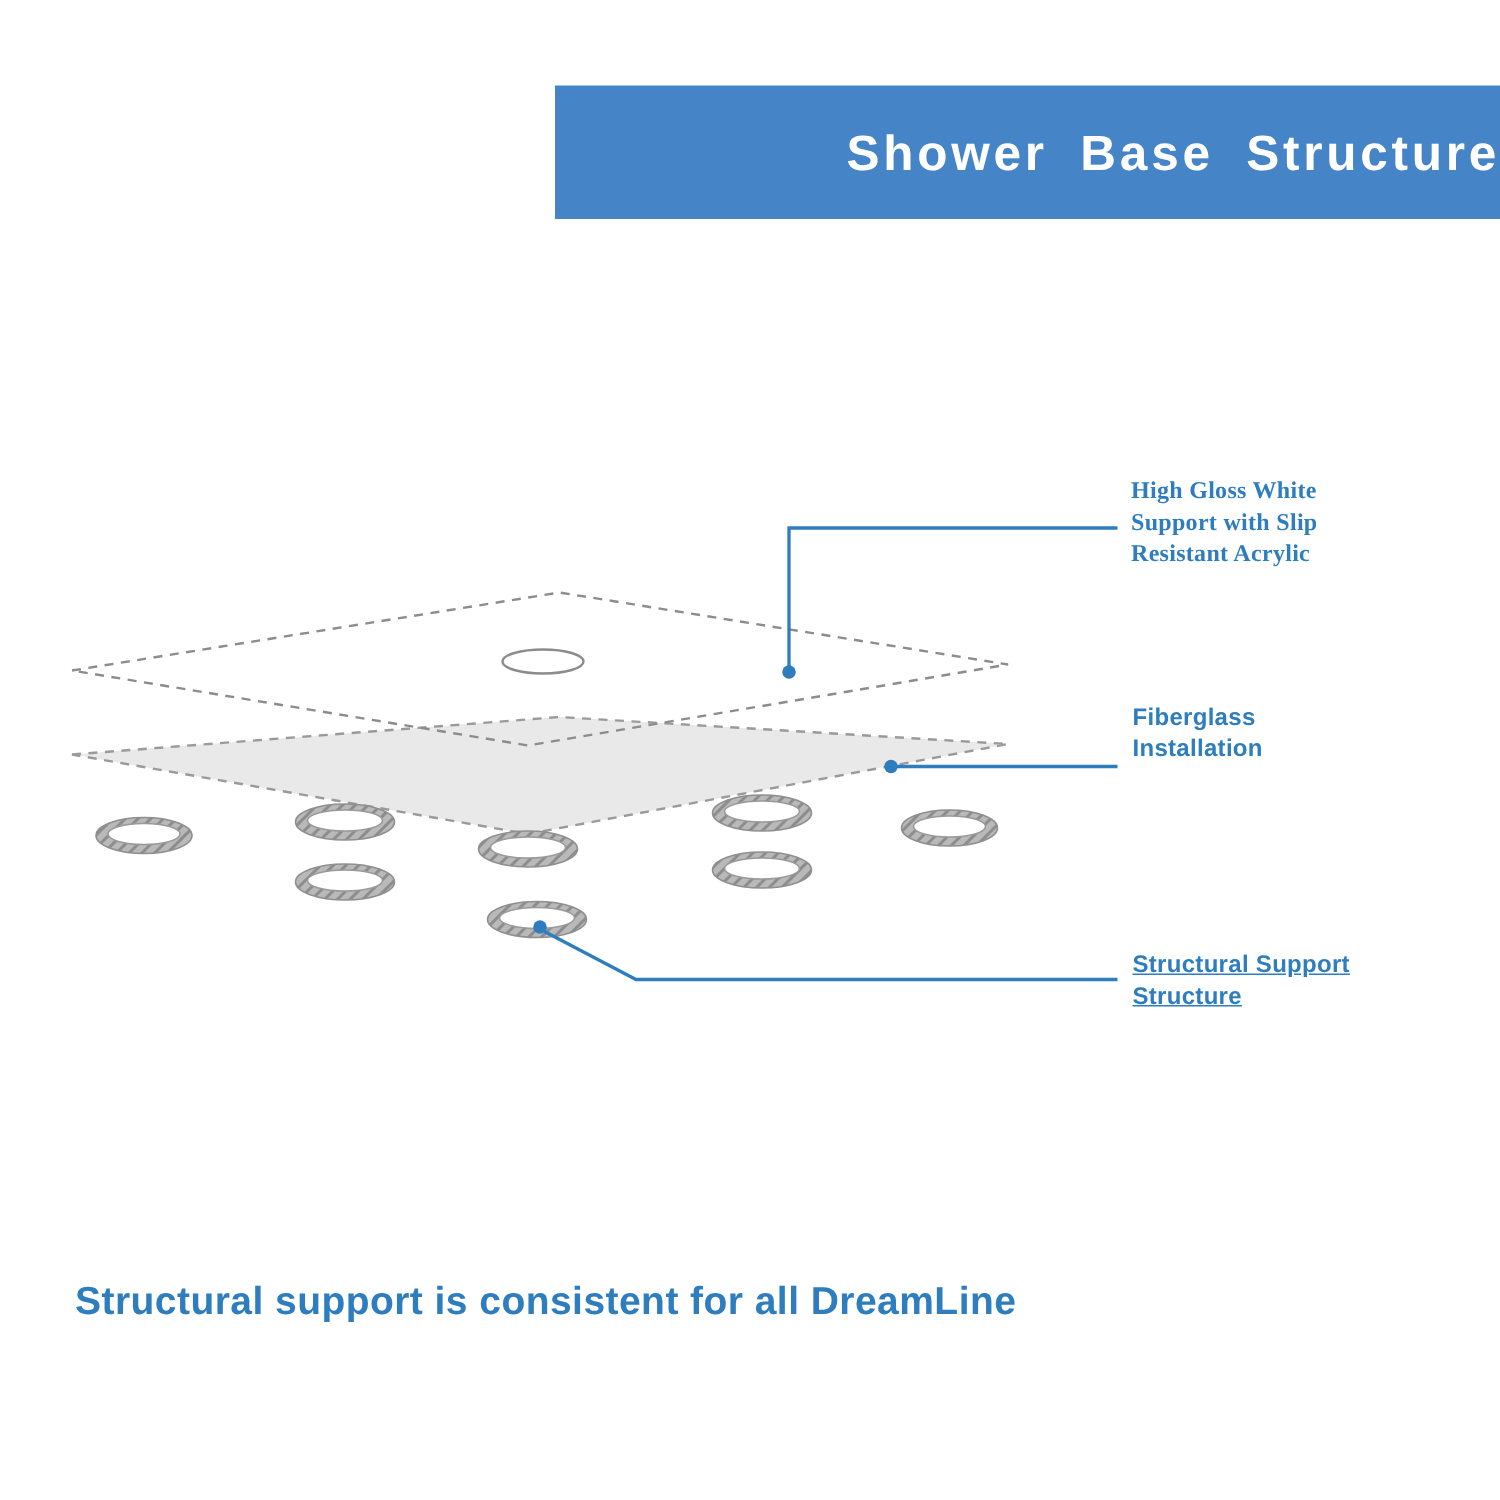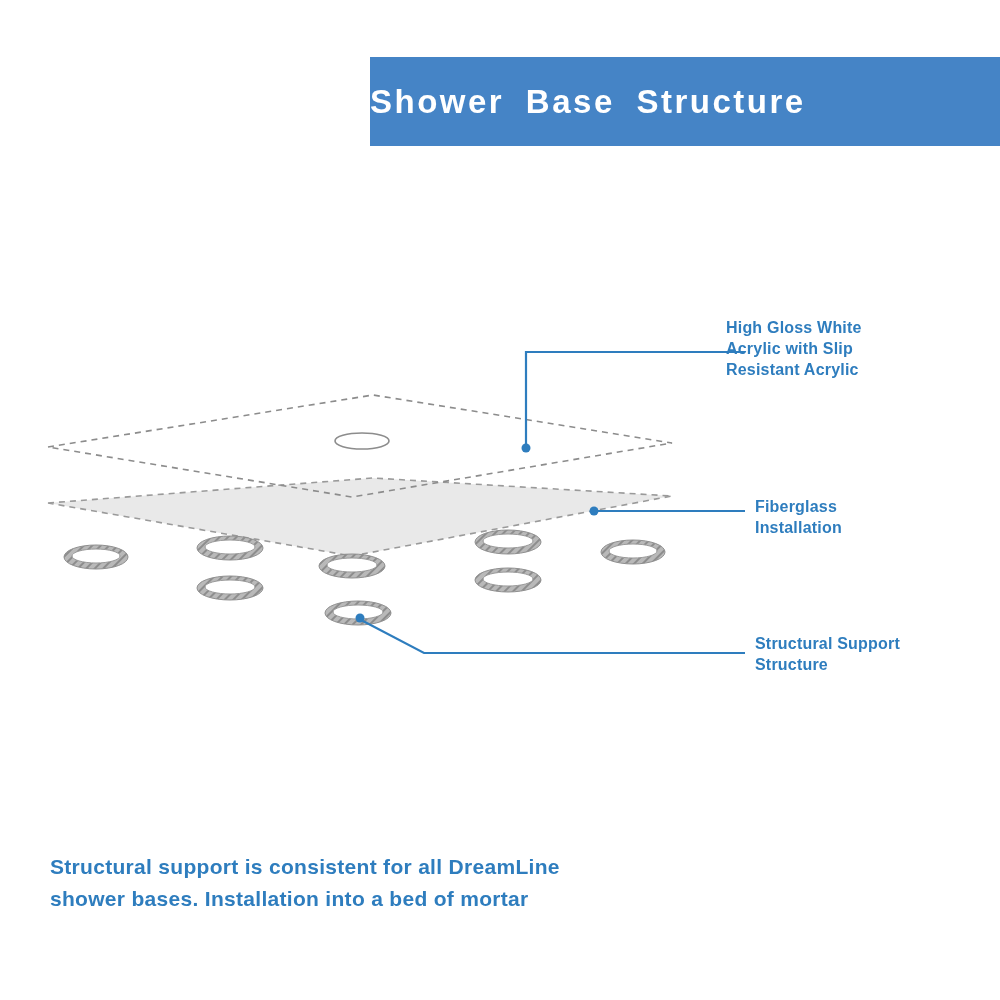--- a/index.html
+++ b/index.html
@@ -11,21 +11,21 @@
     position: relative;
     overflow: hidden;
   }
 
   
   .banner {
     position: absolute;
     left: 370px; top: 57px;
     width: 630px; height: 89px;
     background: #4584c6;
-    display: flex; align-items: center; justify-content: flex-start;
+    display: flex; align-items: center; justify-content: flex-end;
   }
   .banner-title {
     color: #ffffff;
     font-size: 33px;
     font-weight: bold;
     letter-spacing: 2.5px;
     word-spacing: 10px;
     white-space: nowrap;
   }
 
@@ -79,21 +79,21 @@
     letter-spacing: 0.2px;
     white-space: nowrap;
   }
 
   
   .footer {
     position: absolute;
     left: 50px; top: 851px;
     color: #2e7dbe;
     font-weight: bold;
-    font-size: 21px;
+    font-size: 26px;
     line-height: 32px;
     letter-spacing: 0.3px;
     white-space: nowrap;
   }
 </style>
 </head>
 <body>
 
 <div class="banner">
   <div class="banner-title">Shower Base Structure</div>
@@ -154,32 +154,31 @@
   <g class="leader">
     <polyline points="745,511 597,511"></polyline>
     <circle cx="594" cy="511" r="4.5"></circle>
   </g>
   <g class="leader">
     <polyline points="745,653 424,653 363,621"></polyline>
     <circle cx="360" cy="618" r="4.5"></circle>
   </g>
 </svg>
 
-<div class="callout" style="left:726px; top:317px;">
+<div class="callout" style="left:754px; top:317px;font-family:Liberation Serif, serif;">
   <div>High Gloss White</div>
-  <div>Acrylic with Slip</div>
+  <div>Support with Slip</div>
   <div>Resistant Acrylic</div>
 </div>
 
-<div class="callout" style="left:755px; top:496px;">
+<div class="callout" style="left:755px; top:468px;">
   <div>Fiberglass</div>
   <div>Installation</div>
 </div>
 
-<div class="callout" style="left:755px; top:633px;">
+<div class="callout" style="left:755px; top:633px;text-decoration:underline;">
   <div>Structural Support</div>
   <div>Structure</div>
 </div>
 
 <div class="footer">
   <div>Structural support is consistent for all DreamLine</div>
-  <div>shower bases. Installation into a bed of mortar</div>
 </div>
 
 </body></html>

